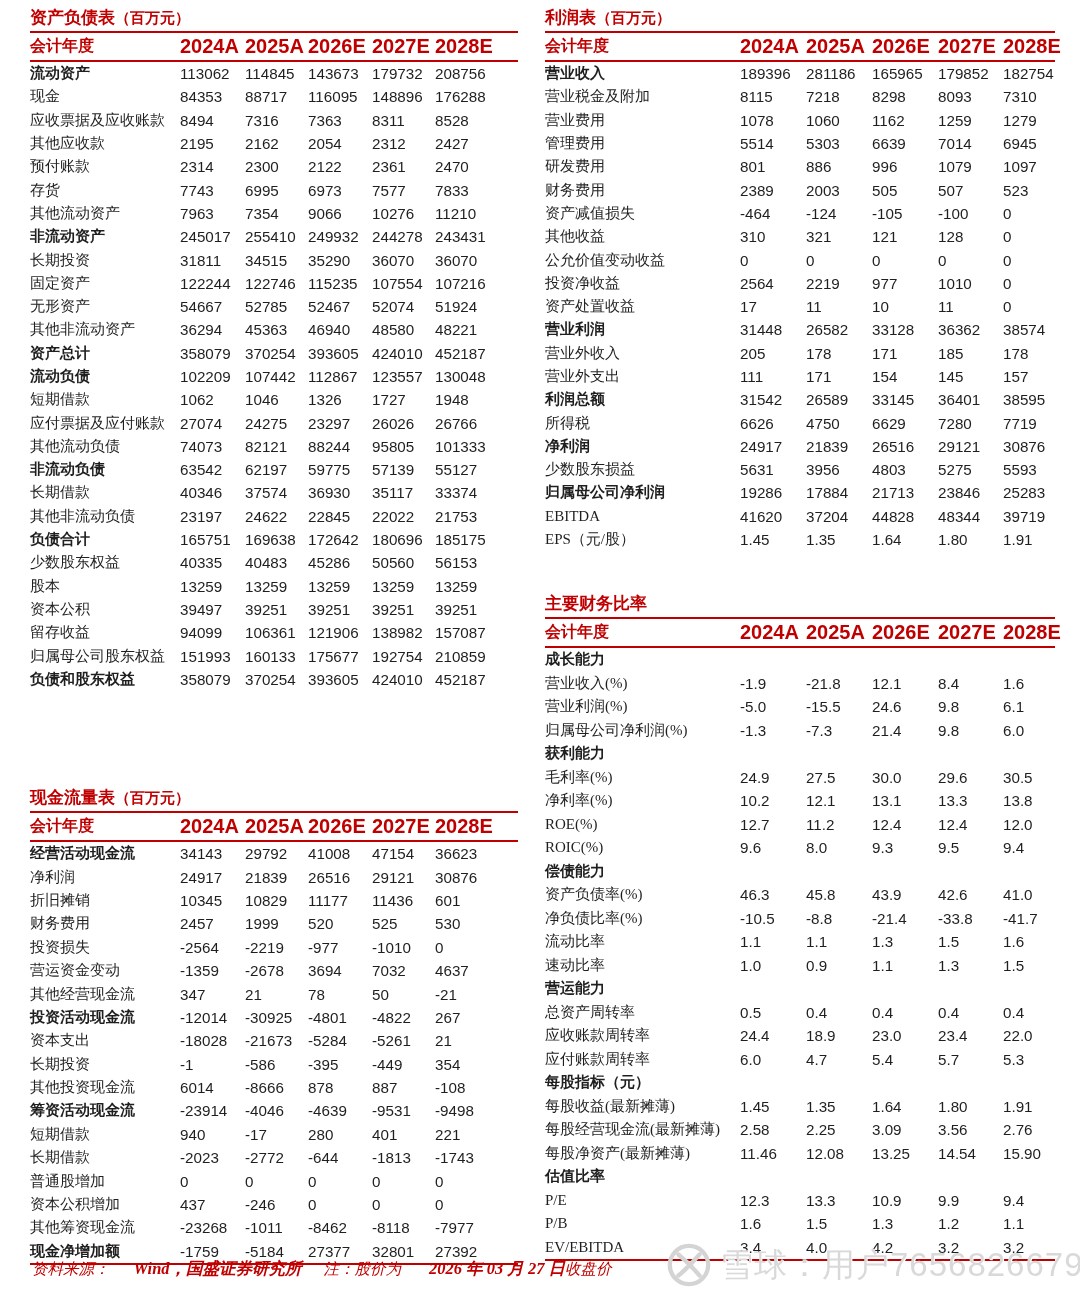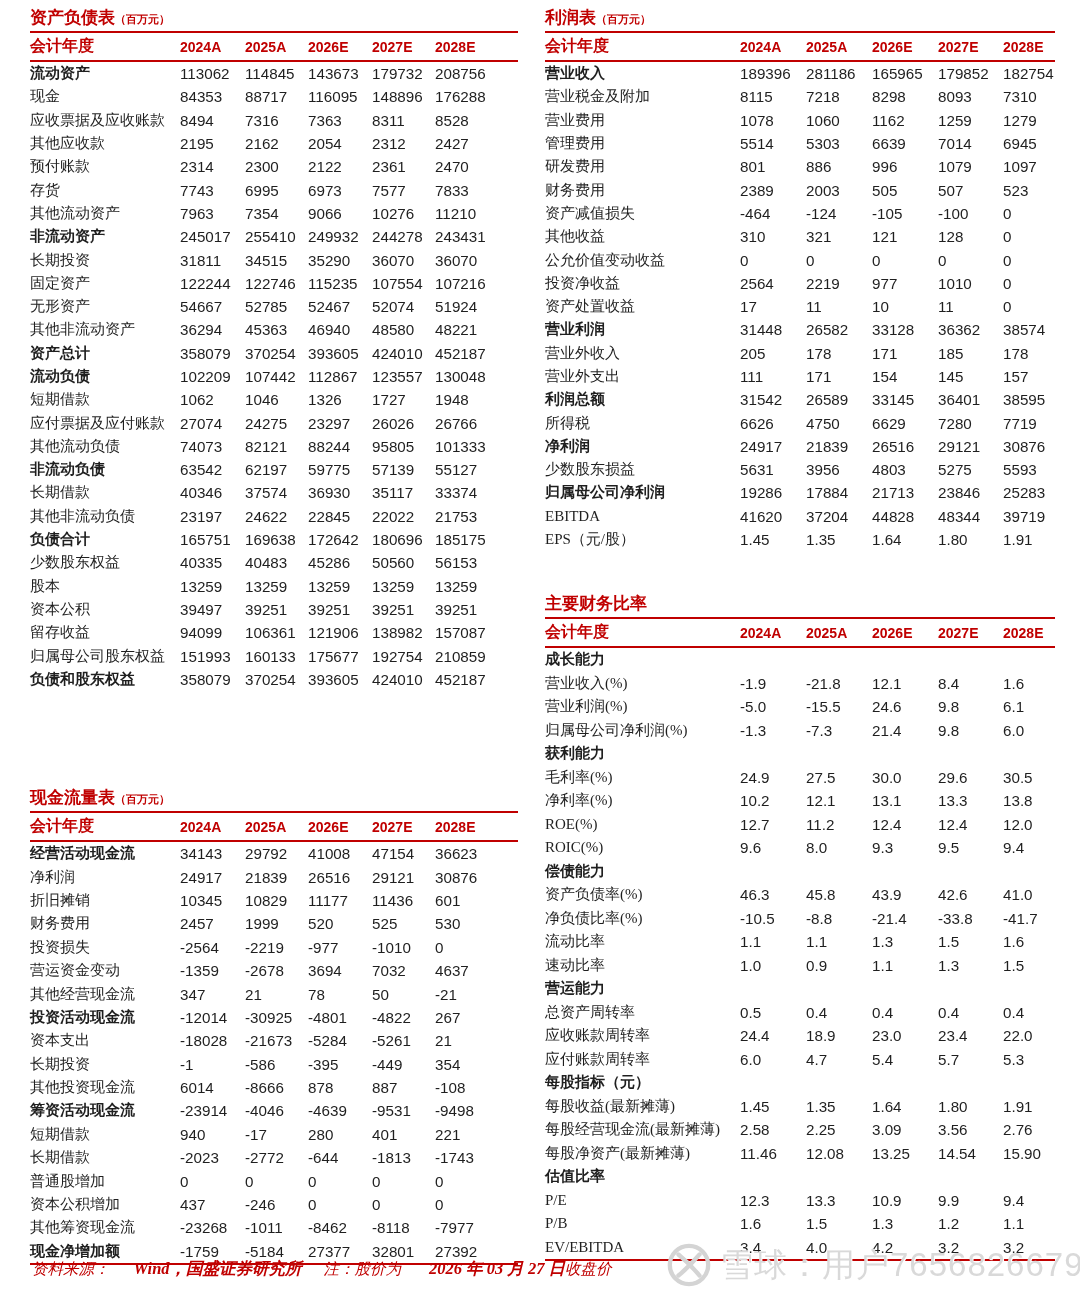--- a/index.html
+++ b/index.html
@@ -5,25 +5,25 @@
   html,body{margin:0;padding:0;}
   body{
     width:1080px;height:1295px;background:#ffffff;position:relative;
     font-family:"Liberation Sans",sans-serif;color:#1f1f1f;overflow:hidden;
   }
   .tbl{position:absolute;}
   .tbl-title{
     height:25px;line-height:23px;color:#c00000;font-weight:700;
     font-family:"Liberation Serif",serif;font-size:17px;white-space:nowrap;
   }
-  .tbl-title .u{font-size:11px;}
+  .tbl-title .u{font-size:15px;}
   table{width:100%;border-collapse:collapse;table-layout:fixed;}
   thead th{
     border-top:2.5px solid #c00000;border-bottom:2.5px solid #c00000;
-    color:#c00000;text-align:left;font-weight:600;font-size:14px;
+    color:#c00000;text-align:left;font-weight:600;font-size:20px;
     height:27px;padding:0;white-space:nowrap;overflow:visible;
   }
   thead th.lbl{font-family:Liberation Serif, serif;font-weight:700;font-size:16px;}
   tbody td{
     padding:0;font-size:15.2px;white-space:nowrap;overflow:visible;
     vertical-align:middle;color:#1f1f1f;
   }
   .bs tbody td,.is tbody td{height:23.3px;}
   .cf tbody td{height:23.4px;}
   .fr tbody td{height:23.5px;}

